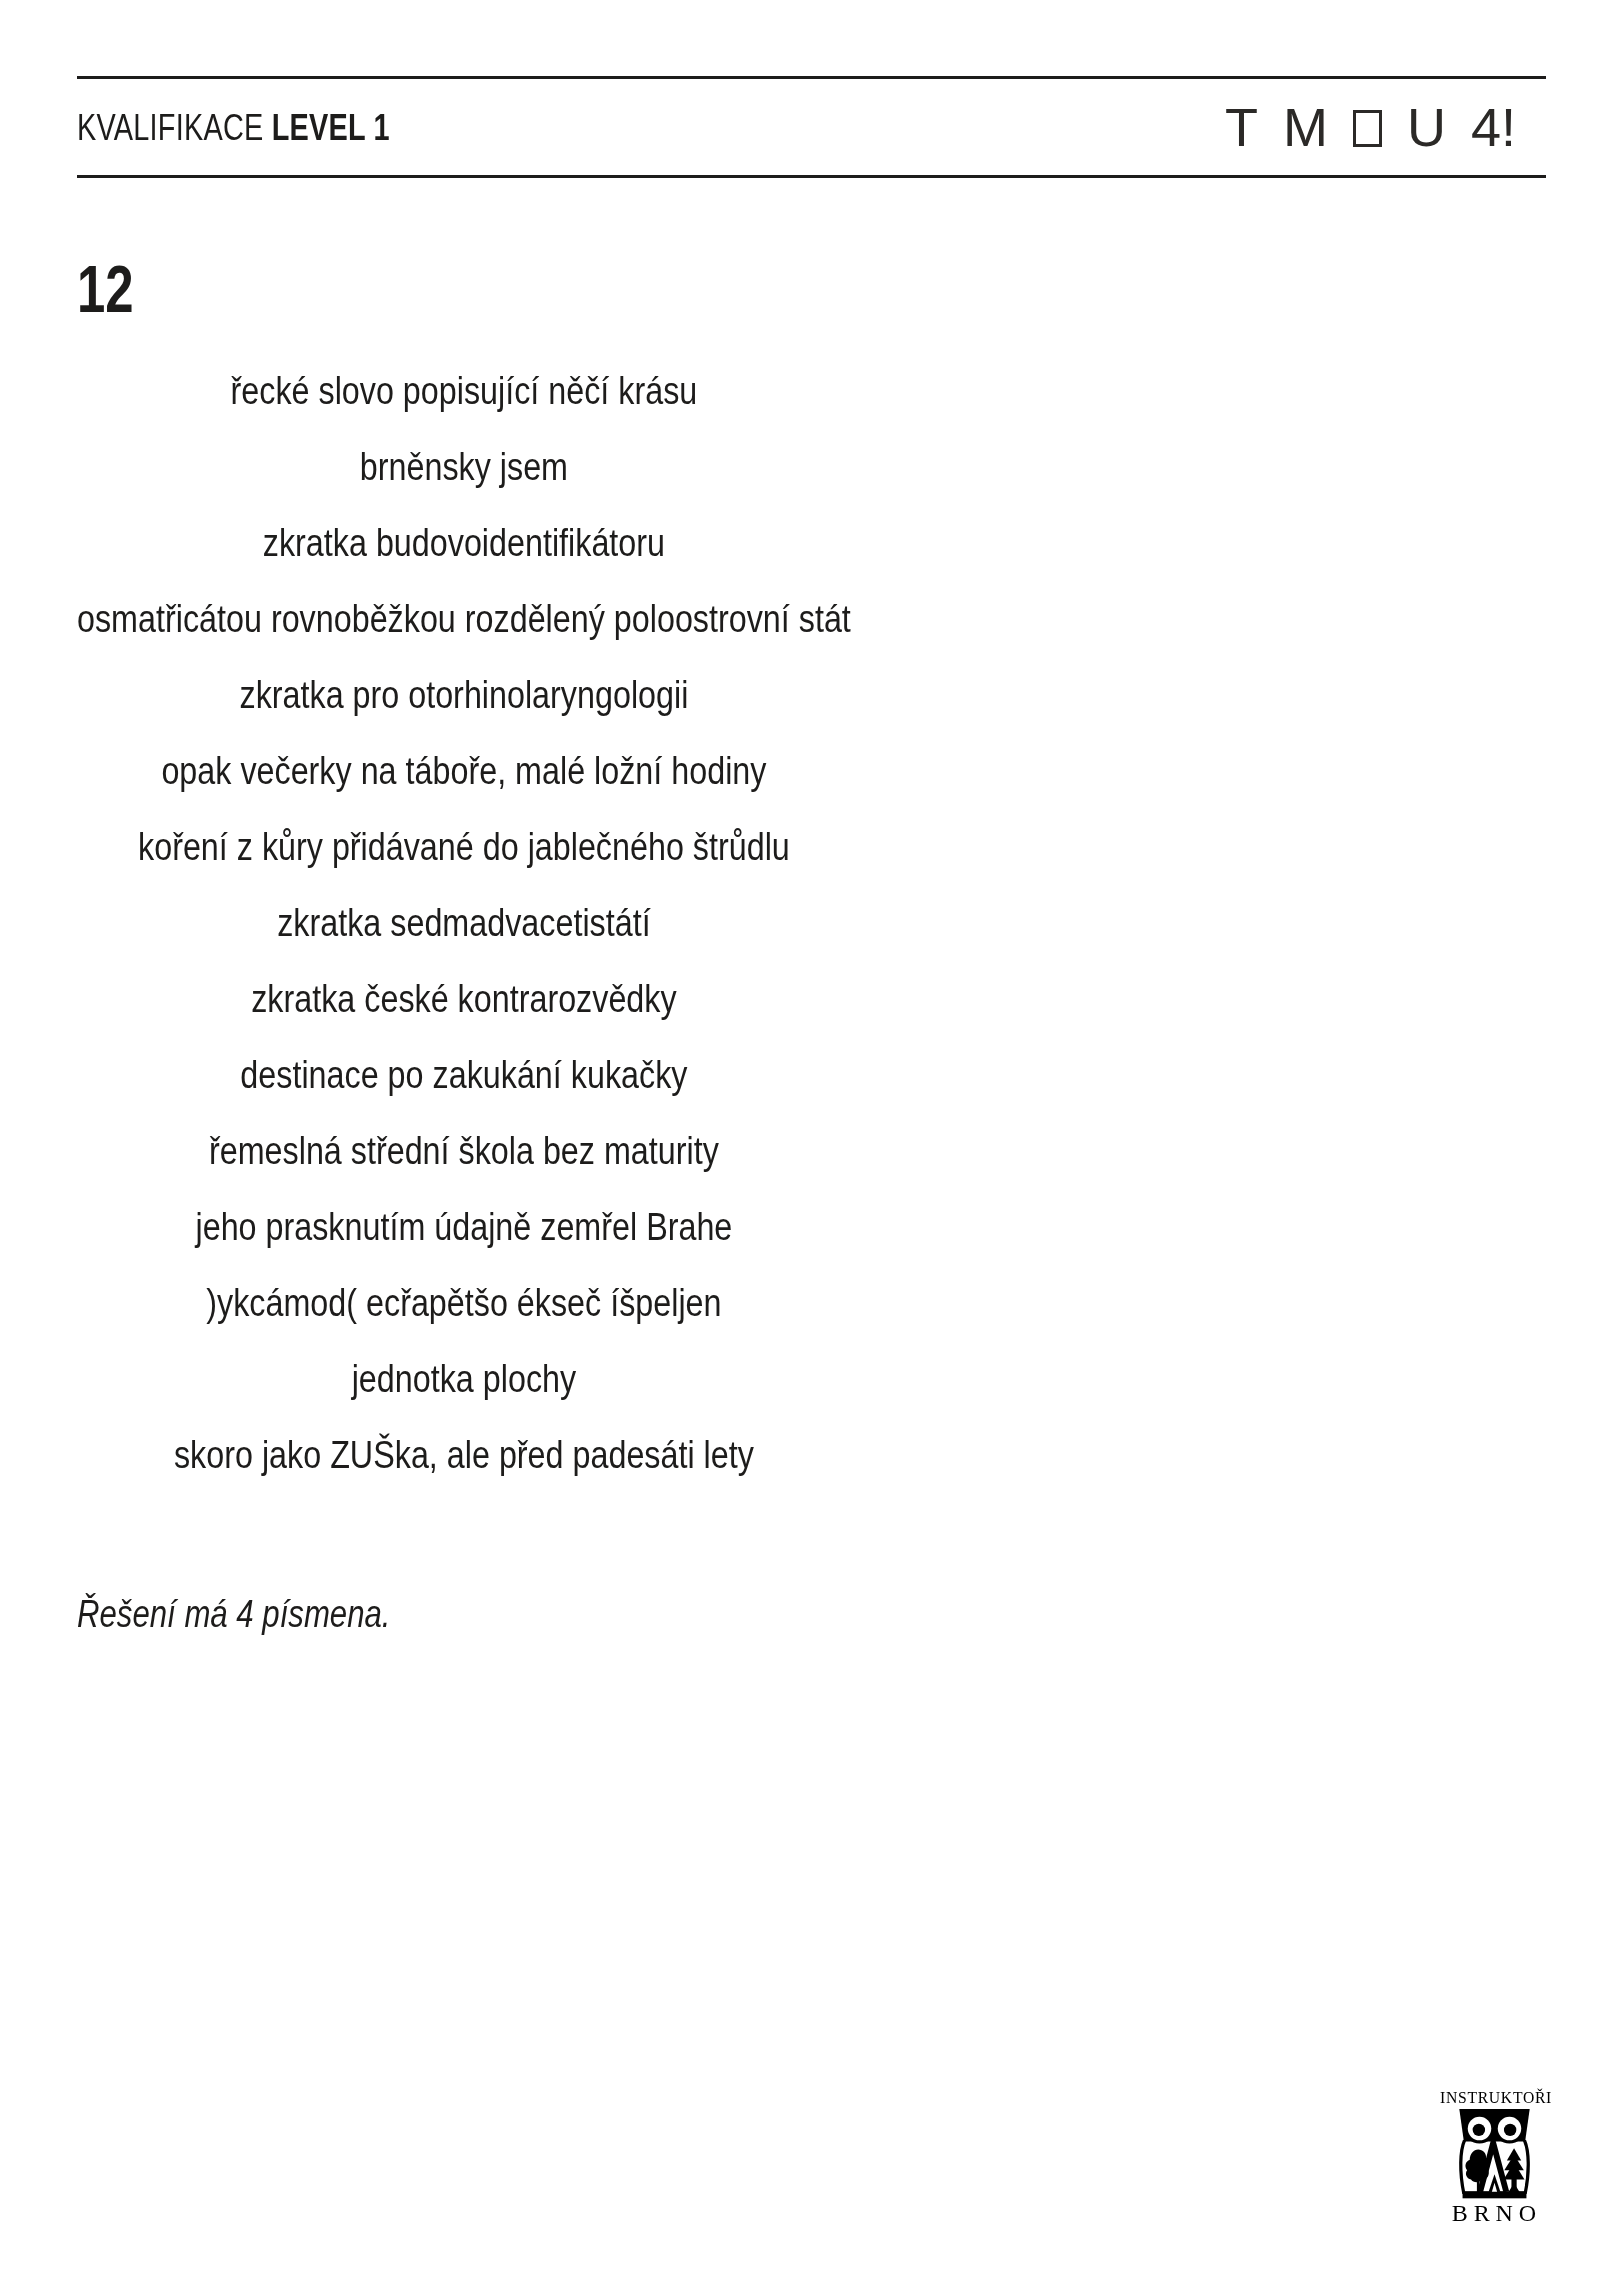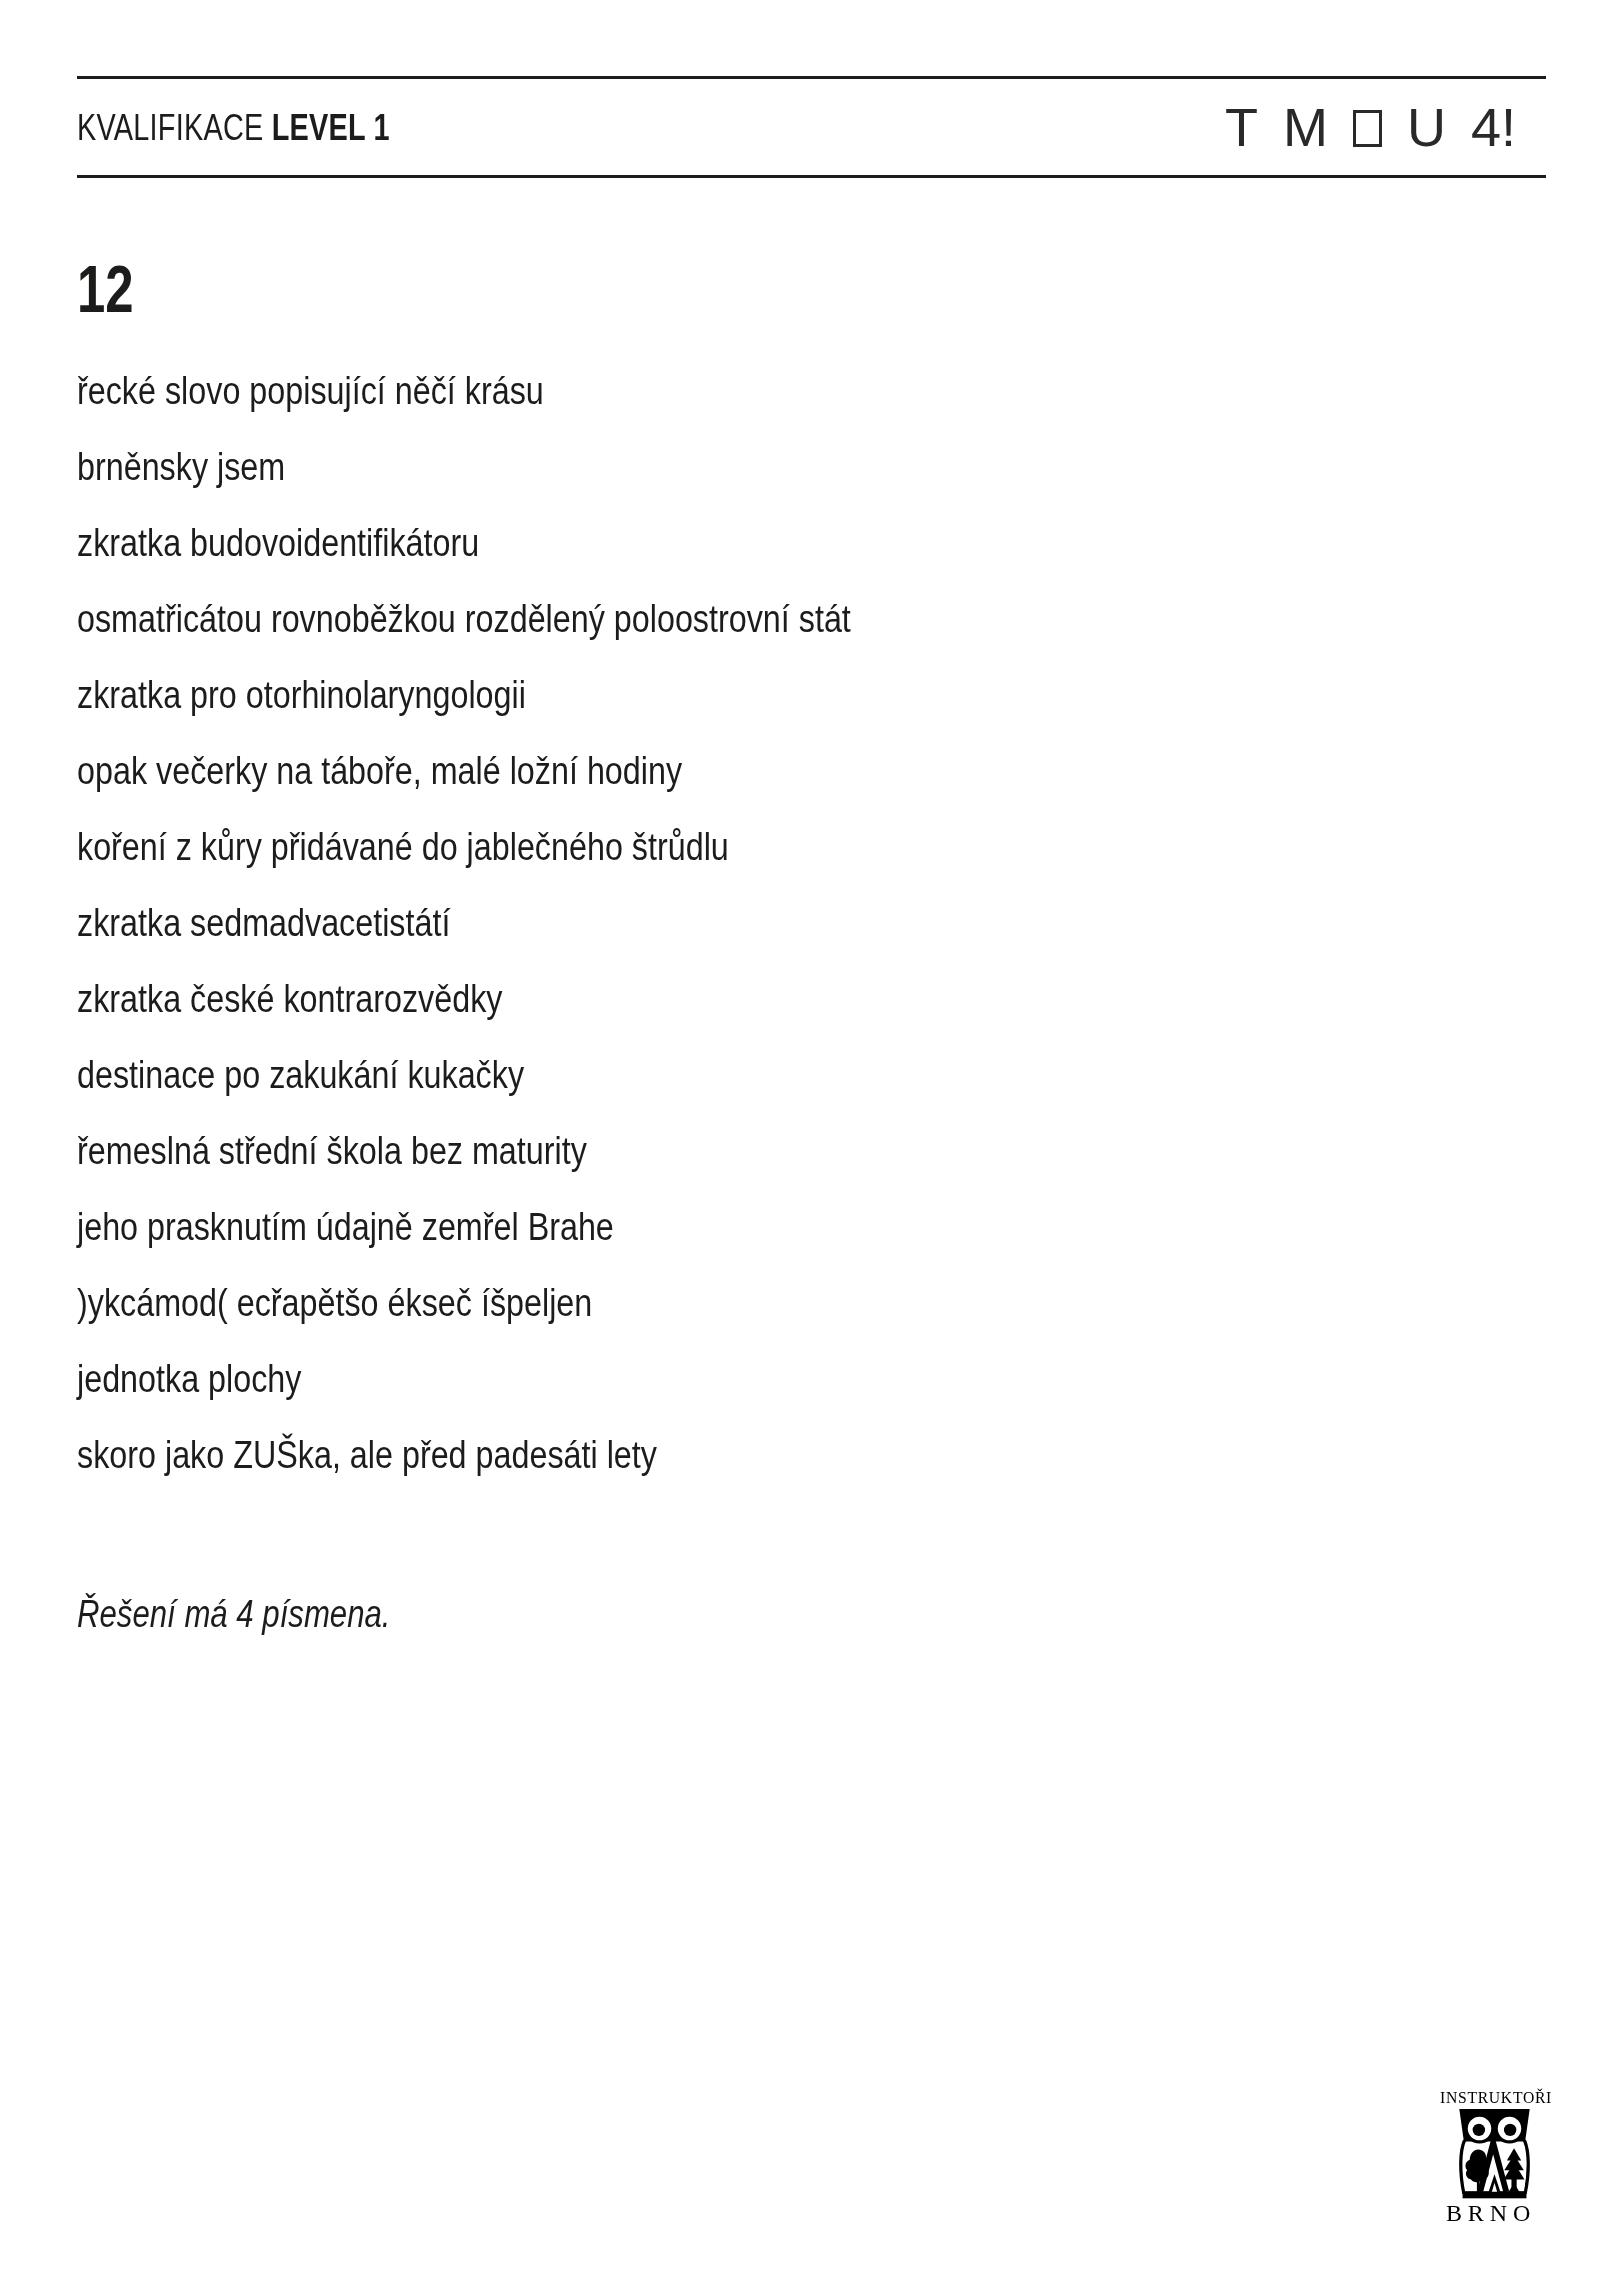--- a/index.html
+++ b/index.html
@@ -30,36 +30,36 @@
     border:3.9px solid #2b2927;box-sizing:border-box;background:transparent;
   }
 
   .puzzle-number{
     position:absolute;left:77px;top:255px;
     font-size:67px;line-height:67px;font-weight:700;
     transform:scaleX(0.76);transform-origin:0 0;white-space:nowrap;
   }
 
   .clue-list{
-    position:absolute;left:77px;top:353px;margin:0;padding:0;list-style:none;
+    position:absolute;left:77px;top:353px;margin:0;padding:0;list-style:none;text-align:center;
   }
   .clue-list li{
     font-size:38px;line-height:76px;white-space:nowrap;
     transform:scaleX(0.85);transform-origin:0 50%;
   }
 
   .solution-note{
     position:absolute;left:77px;top:1576px;
     font-size:38px;line-height:76px;font-style:italic;white-space:nowrap;
     transform:scaleX(0.82);transform-origin:0 50%;
   }
 
   .footer-logo{
     position:absolute;left:1440px;top:2089px;width:108px;
-    text-align:left;color:#000;font-family:"Liberation Serif",serif;
+    text-align:center;color:#000;font-family:"Liberation Serif",serif;
   }
   .footer-logo .org-top{
     font-size:15.7px;line-height:18.3px;letter-spacing:0.7px;white-space:nowrap;
   }
   .footer-logo svg{display:block;margin:1.3px auto 3.3px auto;}
   .footer-logo .org-city{
     font-size:24px;line-height:22px;letter-spacing:5.9px;text-indent:5.9px;white-space:nowrap;
   }
 </style>
 </head>

